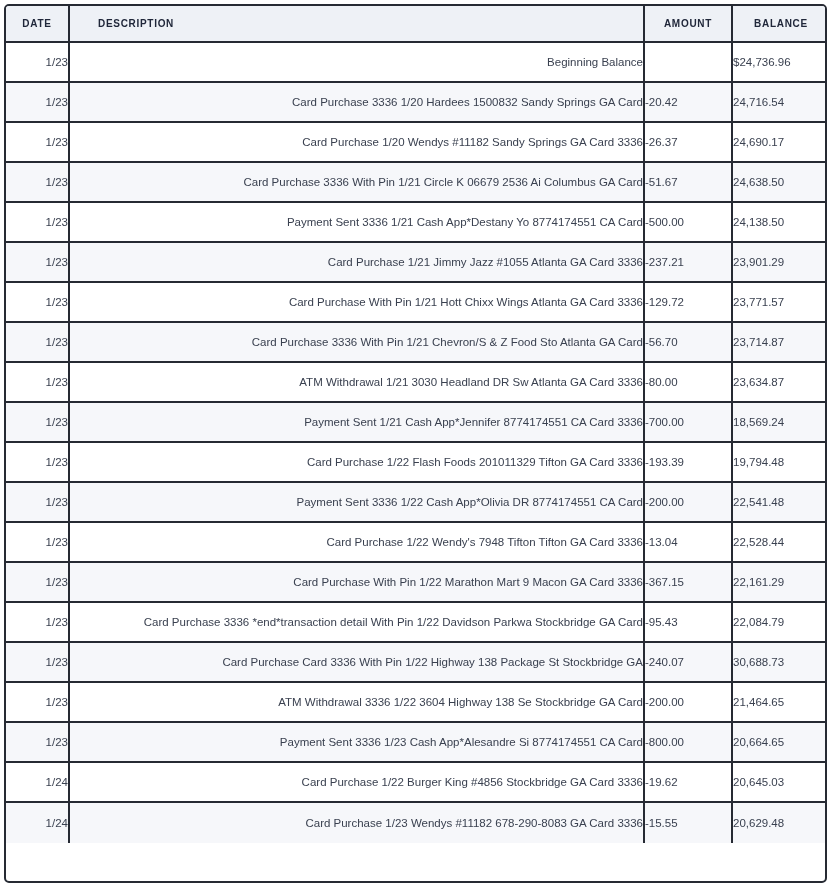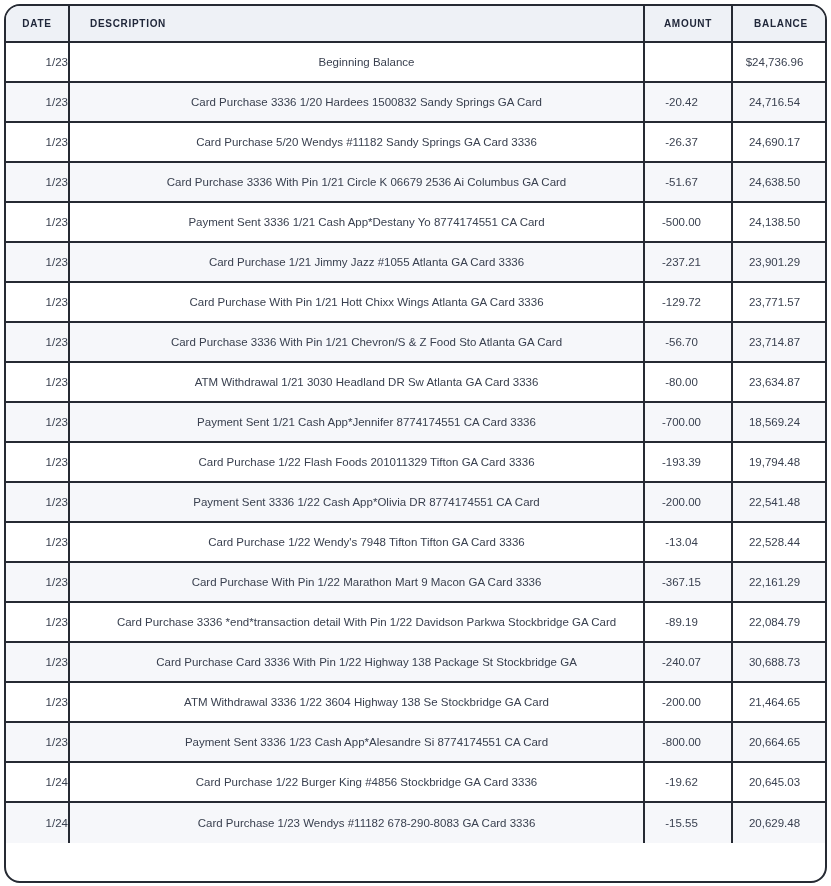--- a/index.html
+++ b/index.html
@@ -15,21 +15,21 @@
   body{
     width:831px;height:886px;
     background:var(--page-bg);
     font-family:"Liberation Sans", sans-serif;
     position:relative;
   }
   .table-wrap{
     position:absolute;top:4px;left:4px;
     width:823px;height:879px;
     border:2px solid var(--border);
-    border-radius:16px;
+    border-radius:5px;
     overflow:hidden;
     background:#fff;
   }
   table{
     border-collapse:separate;
     border-spacing:0;
     table-layout:fixed;
     width:100%;
   }
   th,td{
@@ -43,33 +43,33 @@
   thead th{
     background:var(--header-bg);
     border-bottom:2px solid var(--border);
     height:37px;
     font-size:10px;
     font-weight:bold;
     letter-spacing:.7px;
     color:var(--header-text);
     text-align:center;
   }
-  thead th.col-description{text-align:left;padding-left:20px;}
+  thead th.col-description{text-align:left;padding-left:28px;}
   tbody td{
     border-bottom:2px solid var(--border);
     height:40px;
     font-size:11.5px;
     color:var(--text);
     background:#fff;
   }
   tbody tr:last-child td{border-bottom:none;}
   tbody tr:nth-child(even) td{background:var(--row-alt-bg);}
   td.col-date{text-align:right;}
-  td.col-description{text-align:center;padding-left:20px;}
-  td.col-amount, td.col-balance{text-align:center;padding-right:13px;}
+  td.col-description{text-align:right;padding-left:20px;}
+  td.col-amount, td.col-balance{text-align:left;padding-right:13px;}
 </style>
 </head>
 <body>
 
 <div class="table-wrap">
   <table>
     <colgroup>
       <col style="width:64px">
       <col style="width:575px">
       <col style="width:88px">
@@ -91,21 +91,21 @@
           <td class="col-balance">$24,736.96</td>
         </tr>
         <tr>
           <td class="col-date">1/23</td>
           <td class="col-description">Card Purchase 3336 1/20 Hardees 1500832 Sandy Springs GA Card</td>
           <td class="col-amount">-20.42</td>
           <td class="col-balance">24,716.54</td>
         </tr>
         <tr>
           <td class="col-date">1/23</td>
-          <td class="col-description">Card Purchase 5/20 Wendys #11182 Sandy Springs GA Card 3336</td>
+          <td class="col-description">Card Purchase 1/20 Wendys #11182 Sandy Springs GA Card 3336</td>
           <td class="col-amount">-26.37</td>
           <td class="col-balance">24,690.17</td>
         </tr>
         <tr>
           <td class="col-date">1/23</td>
           <td class="col-description">Card Purchase 3336 With Pin 1/21 Circle K 06679 2536 Ai Columbus GA Card</td>
           <td class="col-amount">-51.67</td>
           <td class="col-balance">24,638.50</td>
         </tr>
         <tr>
@@ -164,21 +164,21 @@
         </tr>
         <tr>
           <td class="col-date">1/23</td>
           <td class="col-description">Card Purchase With Pin 1/22 Marathon Mart 9 Macon GA Card 3336</td>
           <td class="col-amount">-367.15</td>
           <td class="col-balance">22,161.29</td>
         </tr>
         <tr>
           <td class="col-date">1/23</td>
           <td class="col-description">Card Purchase 3336 *end*transaction detail With Pin 1/22 Davidson Parkwa Stockbridge GA Card</td>
-          <td class="col-amount">-89.19</td>
+          <td class="col-amount">-95.43</td>
           <td class="col-balance">22,084.79</td>
         </tr>
         <tr>
           <td class="col-date">1/23</td>
           <td class="col-description">Card Purchase Card 3336 With Pin 1/22 Highway 138 Package St Stockbridge GA</td>
           <td class="col-amount">-240.07</td>
           <td class="col-balance">30,688.73</td>
         </tr>
         <tr>
           <td class="col-date">1/23</td>

